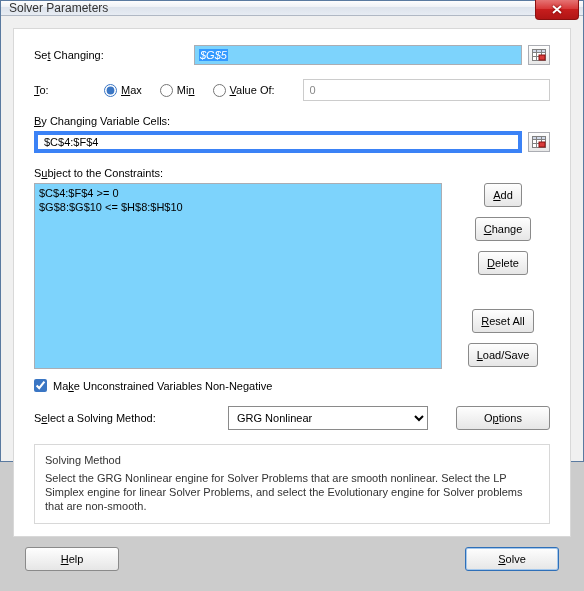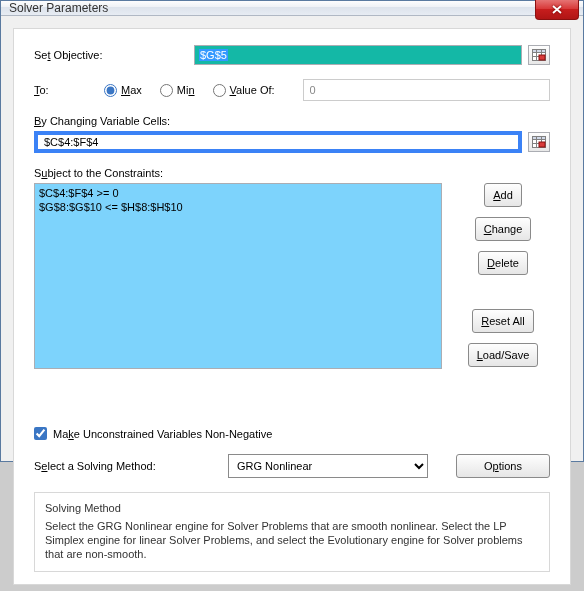--- a/index.html
+++ b/index.html
@@ -76,22 +76,23 @@
   .u { text-decoration: underline; }
   .obj-input {
     flex: 1;
     height: 20px;
     border: 1px solid #abadb3;
     padding: 0 4px;
     font: inherit;
     background: #fff;
   }
   .obj-input.sel {
-    background: #14b8a6;
+    background: #7dd3fc;
     border: 1px solid #abadb3;
+    font-style: italic;
   }
   .obj-input .selected {
     background: #3399ff;
     color: #fff;
     padding: 0 1px;
   }
   .ref-btn {
     width: 22px;
     height: 20px;
     margin-left: 6px;
@@ -156,21 +157,21 @@
   .side-buttons .spacer { height: 14px; }
   .btn {
     height: 24px;
     border: 1px solid #8a8a8a;
     background: linear-gradient(to bottom, #fefefe, #e6e6e6);
     border-radius: 3px;
     font: inherit;
     cursor: pointer;
     padding: 0 8px;
   }
-  .check-row { display: flex; align-items: center; gap: 6px; margin-bottom: 14px; margin-top: 48px; }
+  .check-row { display: flex; align-items: center; gap: 6px; margin-bottom: 14px; }
   .check-row input { margin: 0; accent-color: #3a76c4; }
   .method-row { display: flex; align-items: center; gap: 14px; margin-bottom: 14px; }
   .method-row .ml { width: 180px; }
   .select {
     width: 200px;
     height: 24px;
     border: 1px solid #8a8a8a;
     font: inherit;
     padding: 0 4px;
     background: #fff;
@@ -210,21 +211,21 @@
           <path d="M1 1 L9 8 M9 1 L1 8" stroke="#fff" stroke-width="1.8" fill="none"></path>
         </svg>
     </div>
   </div>
 
   <div class="content">
     <div class="panel">
 
       <div class="row">
         <div class="label-col">
-          <span>Se</span><span class="u">t</span><span> Objective:</span>
+          <span>Se</span><span class="u">t</span><span> Changing:</span>
         </div>
         <div class="obj-input sel" style="flex:1; display:flex; align-items:center;">
           <span class="selected">$G$5</span>
         </div>
         <div class="ref-btn">
           <svg class="ref-icon-grid" viewBox="0 0 14 12">
             <rect x="0.5" y="0.5" width="13" height="11" fill="#fff" stroke="#808080"></rect>
             <rect x="0.5" y="0.5" width="13" height="3" fill="#d0d8e8" stroke="#808080"></rect>
             <line x1="4.5" y1="0.5" x2="4.5" y2="11.5" stroke="#808080"></line>
             <line x1="9.5" y1="0.5" x2="9.5" y2="11.5" stroke="#808080"></line>

